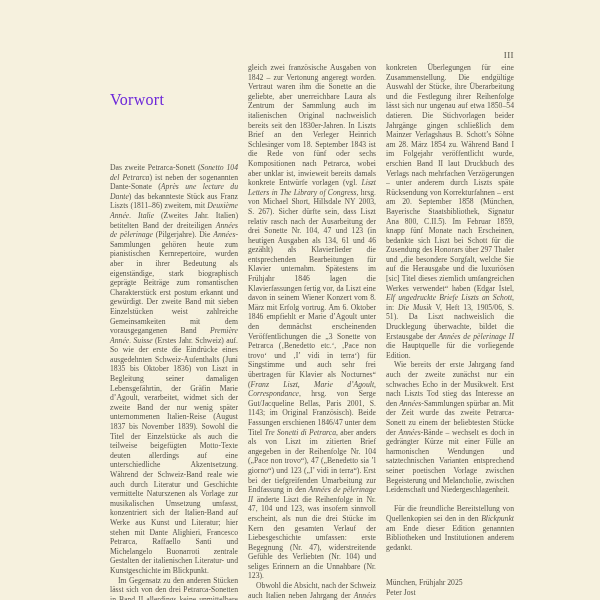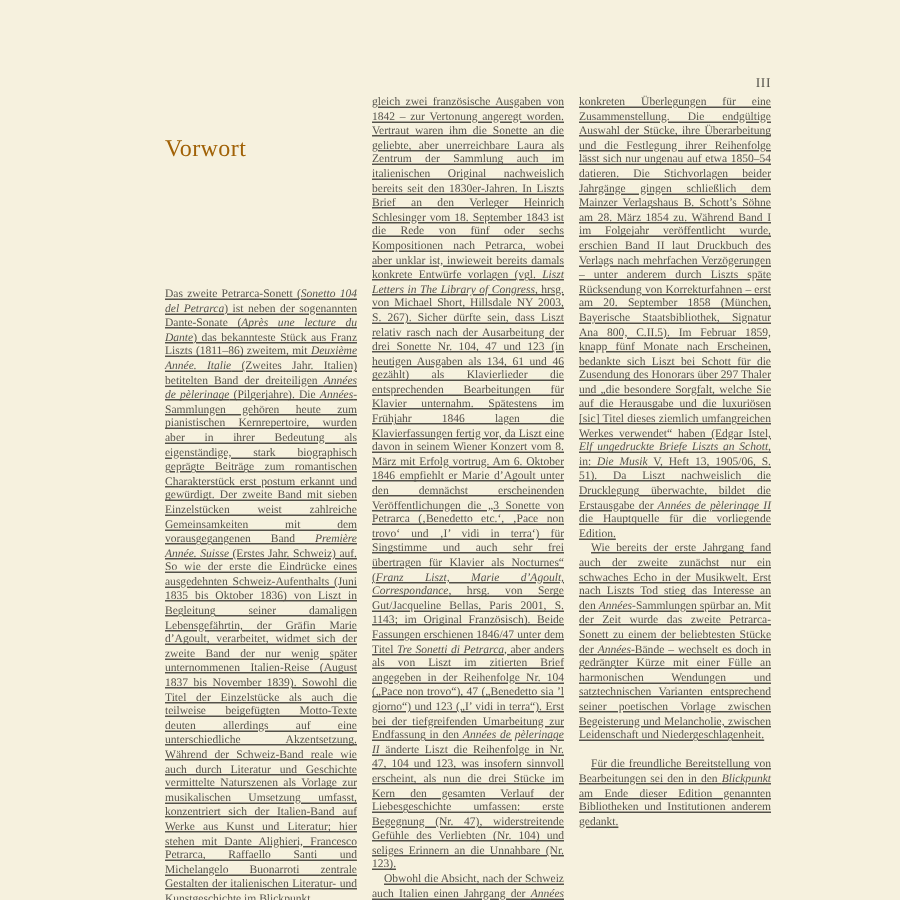--- a/index.html
+++ b/index.html
@@ -14,25 +14,25 @@
   .page { position: relative; width: 600px; height: 491px; background: #f6f1de; }
   .page-number {
     position: absolute; top: 50px; left: 110px; width: 404px;
     text-align: right; font-size: 9px; letter-spacing: 0.4px; color: #55534b;
   }
   .content { position: absolute; left: 110px; top: 63px; width: 404px; }
   .columns { display: flex; gap: 10px; align-items: flex-start; }
   .col { width: 128px; }
   .title {
     font-size: 16px; font-weight: normal; line-height: 19px;
-    margin: 27px 0 82px 0; color: #a16207; letter-spacing: 0.3px;
+    margin: 27px 0 54px 0; color: #6d28d9; letter-spacing: 0.3px;
   }
   .para {
     margin: 0; font-size: 7.7px; line-height: 9.6px;
-    text-align: justify; text-justify: inter-word; text-decoration: underline;
+    text-align: justify; text-justify: inter-word;
   }
   .para.indent { text-indent: 8px; }
   .para.space-before { margin-top: 9.6px; }
   .para em { font-style: italic; }
   .signature { margin-top: 26px; font-size: 7.7px; line-height: 10px; }
 </style>
 </head>
 <body>
 
 <div class="page">
@@ -42,25 +42,29 @@
       <div class="col">
         <h1 class="title">Vorwort</h1>
         <div class="col-body">
             <p class="para"><span>Das zweite Petrarca-Sonett (</span><em>Sonetto 104 del Petrarca</em><span>) ist neben der sogenannten Dante-Sonate (</span><em>Après une lecture du Dante</em><span>) das bekannteste Stück aus Franz Liszts (1811–86) zweitem, mit </span><em>Deuxième Année. Italie</em><span> (Zweites Jahr. Italien) betitelten Band der dreiteiligen </span><em>Années de pèlerinage</em><span> (Pilgerjahre). Die </span><em>Années</em><span>-Sammlungen gehören heute zum pianistischen Kernrepertoire, wurden aber in ihrer Bedeutung als eigenständige, stark biographisch geprägte Beiträge zum romantischen Charakterstück erst postum erkannt und gewürdigt. Der zweite Band mit sieben Einzelstücken weist zahlreiche Gemeinsamkeiten mit dem vorausgegangenen Band </span><em>Première Année. Suisse</em><span> (Erstes Jahr. Schweiz) auf. So wie der erste die Eindrücke eines ausgedehnten Schweiz-Aufenthalts (Juni 1835 bis Oktober 1836) von Liszt in Begleitung seiner damaligen Lebensgefährtin, der Gräfin Marie d’Agoult, verarbeitet, widmet sich der zweite Band der nur wenig später unternommenen Italien-Reise (August 1837 bis November 1839). Sowohl die Titel der Einzelstücke als auch die teilweise beigefügten Motto-Texte deuten allerdings auf eine unterschiedliche Akzentsetzung. Während der Schweiz-Band reale wie auch durch Literatur und Geschichte vermittelte Naturszenen als Vorlage zur musikalischen Umsetzung umfasst, konzentriert sich der Italien-Band auf Werke aus Kunst und Literatur; hier stehen mit Dante Alighieri, Francesco Petrarca, Raffaello Santi und Michelangelo Buonarroti zentrale Gestalten der italienischen Literatur- und Kunstgeschichte im Blickpunkt.</span></p>
             <p class="para indent"><span>Im Gegensatz zu den anderen Stücken lässt sich von den drei Petrarca-Sonetten in Band II allerdings keine unmittelbare Verbindung zu Liszts Italien-Aufenthalt ziehen. Es scheint vielmehr, als sei Liszt erst Anfang der 1840er-Jahre durch die erneute Lektüre von Petrarcas berühmter, 1470 postum erschienener Gedichtsammlung </span></p>
           </div>
       </div>
       <div class="col">
         <div class="col-body">
             <p class="para"><span>gleich zwei französische Ausgaben von 1842 – zur Vertonung angeregt worden. Vertraut waren ihm die Sonette an die geliebte, aber unerreichbare Laura als Zentrum der Sammlung auch im italienischen Original nachweislich bereits seit den 1830er-Jahren. In Liszts Brief an den Verleger Heinrich Schlesinger vom 18. September 1843 ist die Rede von fünf oder sechs Kompositionen nach Petrarca, wobei aber unklar ist, inwieweit bereits damals konkrete Entwürfe vorlagen (vgl. </span><em>Liszt Letters in The Library of Congress</em><span>, hrsg. von Michael Short, Hillsdale NY 2003, S. 267). Sicher dürfte sein, dass Liszt relativ rasch nach der Ausarbeitung der drei Sonette Nr. 104, 47 und 123 (in heutigen Ausgaben als 134, 61 und 46 gezählt) als Klavierlieder die entsprechenden Bearbeitungen für Klavier unternahm. Spätestens im Frühjahr 1846 lagen die Klavierfassungen fertig vor, da Liszt eine davon in seinem Wiener Konzert vom 8. März mit Erfolg vortrug. Am 6. Oktober 1846 empfiehlt er Marie d’Agoult unter den demnächst erscheinenden Veröffentlichungen die „3 Sonette von Petrarca (‚Benedetto etc.‘, ‚Pace non trovo‘ und ‚I’ vidi in terra‘) für Singstimme und auch sehr frei übertragen für Klavier als Nocturnes“ (</span><em>Franz Liszt, Marie d’Agoult, Correspondance</em><span>, hrsg. von Serge Gut/Jacqueline Bellas, Paris 2001, S. 1143; im Original Französisch). Beide Fassungen erschienen 1846/47 unter dem Titel </span><em>Tre Sonetti di Petrarca</em><span>, aber anders als von Liszt im zitierten Brief angegeben in der Reihenfolge Nr. 104 („Pace non trovo“), 47 („Benedetto sia ’l giorno“) und 123 („I’ vidi in terra“). Erst bei der tiefgreifenden Umarbeitung zur Endfassung in den </span><em>Années de pèlerinage II</em><span> änderte Liszt die Reihenfolge in Nr. 47, 104 und 123, was insofern sinnvoll erscheint, als nun die drei Stücke im Kern den gesamten Verlauf der Liebesgeschichte umfassen: erste Begegnung (Nr. 47), widerstreitende Gefühle des Verliebten (Nr. 104) und seliges Erinnern an die Unnahbare (Nr. 123).</span></p>
-            <p class="para indent"><span>Obwohl die Absicht, nach der Schweiz auch Italien einen Jahrgang der </span><em>Années de pèlerinage</em></p>
+            <p class="para indent"><span>Obwohl die Absicht, nach der Schweiz auch Italien neben Jahrgang der </span><em>Années de pèlerinage</em></p>
           </div>
       </div>
       <div class="col">
         <div class="col-body">
             <p class="para"><span>konkreten Überlegungen für eine Zusammenstellung. Die endgültige Auswahl der Stücke, ihre Überarbeitung und die Festlegung ihrer Reihenfolge lässt sich nur ungenau auf etwa 1850–54 datieren. Die Stichvorlagen beider Jahrgänge gingen schließlich dem Mainzer Verlagshaus B. Schott’s Söhne am 28. März 1854 zu. Während Band I im Folgejahr veröffentlicht wurde, erschien Band II laut Druckbuch des Verlags nach mehrfachen Verzögerungen – unter anderem durch Liszts späte Rücksendung von Korrekturfahnen – erst am 20. September 1858 (München, Bayerische Staatsbibliothek, Signatur Ana 800, C.II.5). Im Februar 1859, knapp fünf Monate nach Erscheinen, bedankte sich Liszt bei Schott für die Zusendung des Honorars über 297 Thaler und „die besondere Sorgfalt, welche Sie auf die Herausgabe und die luxuriösen [sic] Titel dieses ziemlich umfangreichen Werkes verwendet“ haben (Edgar Istel, </span><em>Elf ungedruckte Briefe Liszts an Schott</em><span>, in: </span><em>Die Musik</em><span> V, Heft 13, 1905/06, S. 51). Da Liszt nachweislich die Drucklegung überwachte, bildet die Erstausgabe der </span><em>Années de pèlerinage II</em><span> die Hauptquelle für die vorliegende Edition.</span></p>
             <p class="para indent"><span>Wie bereits der erste Jahrgang fand auch der zweite zunächst nur ein schwaches Echo in der Musikwelt. Erst nach Liszts Tod stieg das Interesse an den </span><em>Années</em><span>-Sammlungen spürbar an. Mit der Zeit wurde das zweite Petrarca-Sonett zu einem der beliebtesten Stücke der </span><em>Années</em><span>-Bände – wechselt es doch in gedrängter Kürze mit einer Fülle an harmonischen Wendungen und satztechnischen Varianten entsprechend seiner poetischen Vorlage zwischen Begeisterung und Melancholie, zwischen Leidenschaft und Niedergeschlagenheit.</span></p>
-            <p class="para indent space-before"><span>Für die freundliche Bereitstellung von Bearbeitungen sei den in den </span><em>Blickpunkt</em><span> am Ende dieser Edition genannten Bibliotheken und Institutionen anderem gedankt.</span></p>
+            <p class="para indent space-before"><span>Für die freundliche Bereitstellung von Quellenkopien sei den in den </span><em>Blickpunkt</em><span> am Ende dieser Edition genannten Bibliotheken und Institutionen anderem gedankt.</span></p>
           </div>
+        <div class="signature">
+          <div>München, Frühjahr 2025</div>
+          <div>Peter Jost</div>
+        </div>
       </div>
     </div>
   </div>
 </div>
 
 </body></html>

